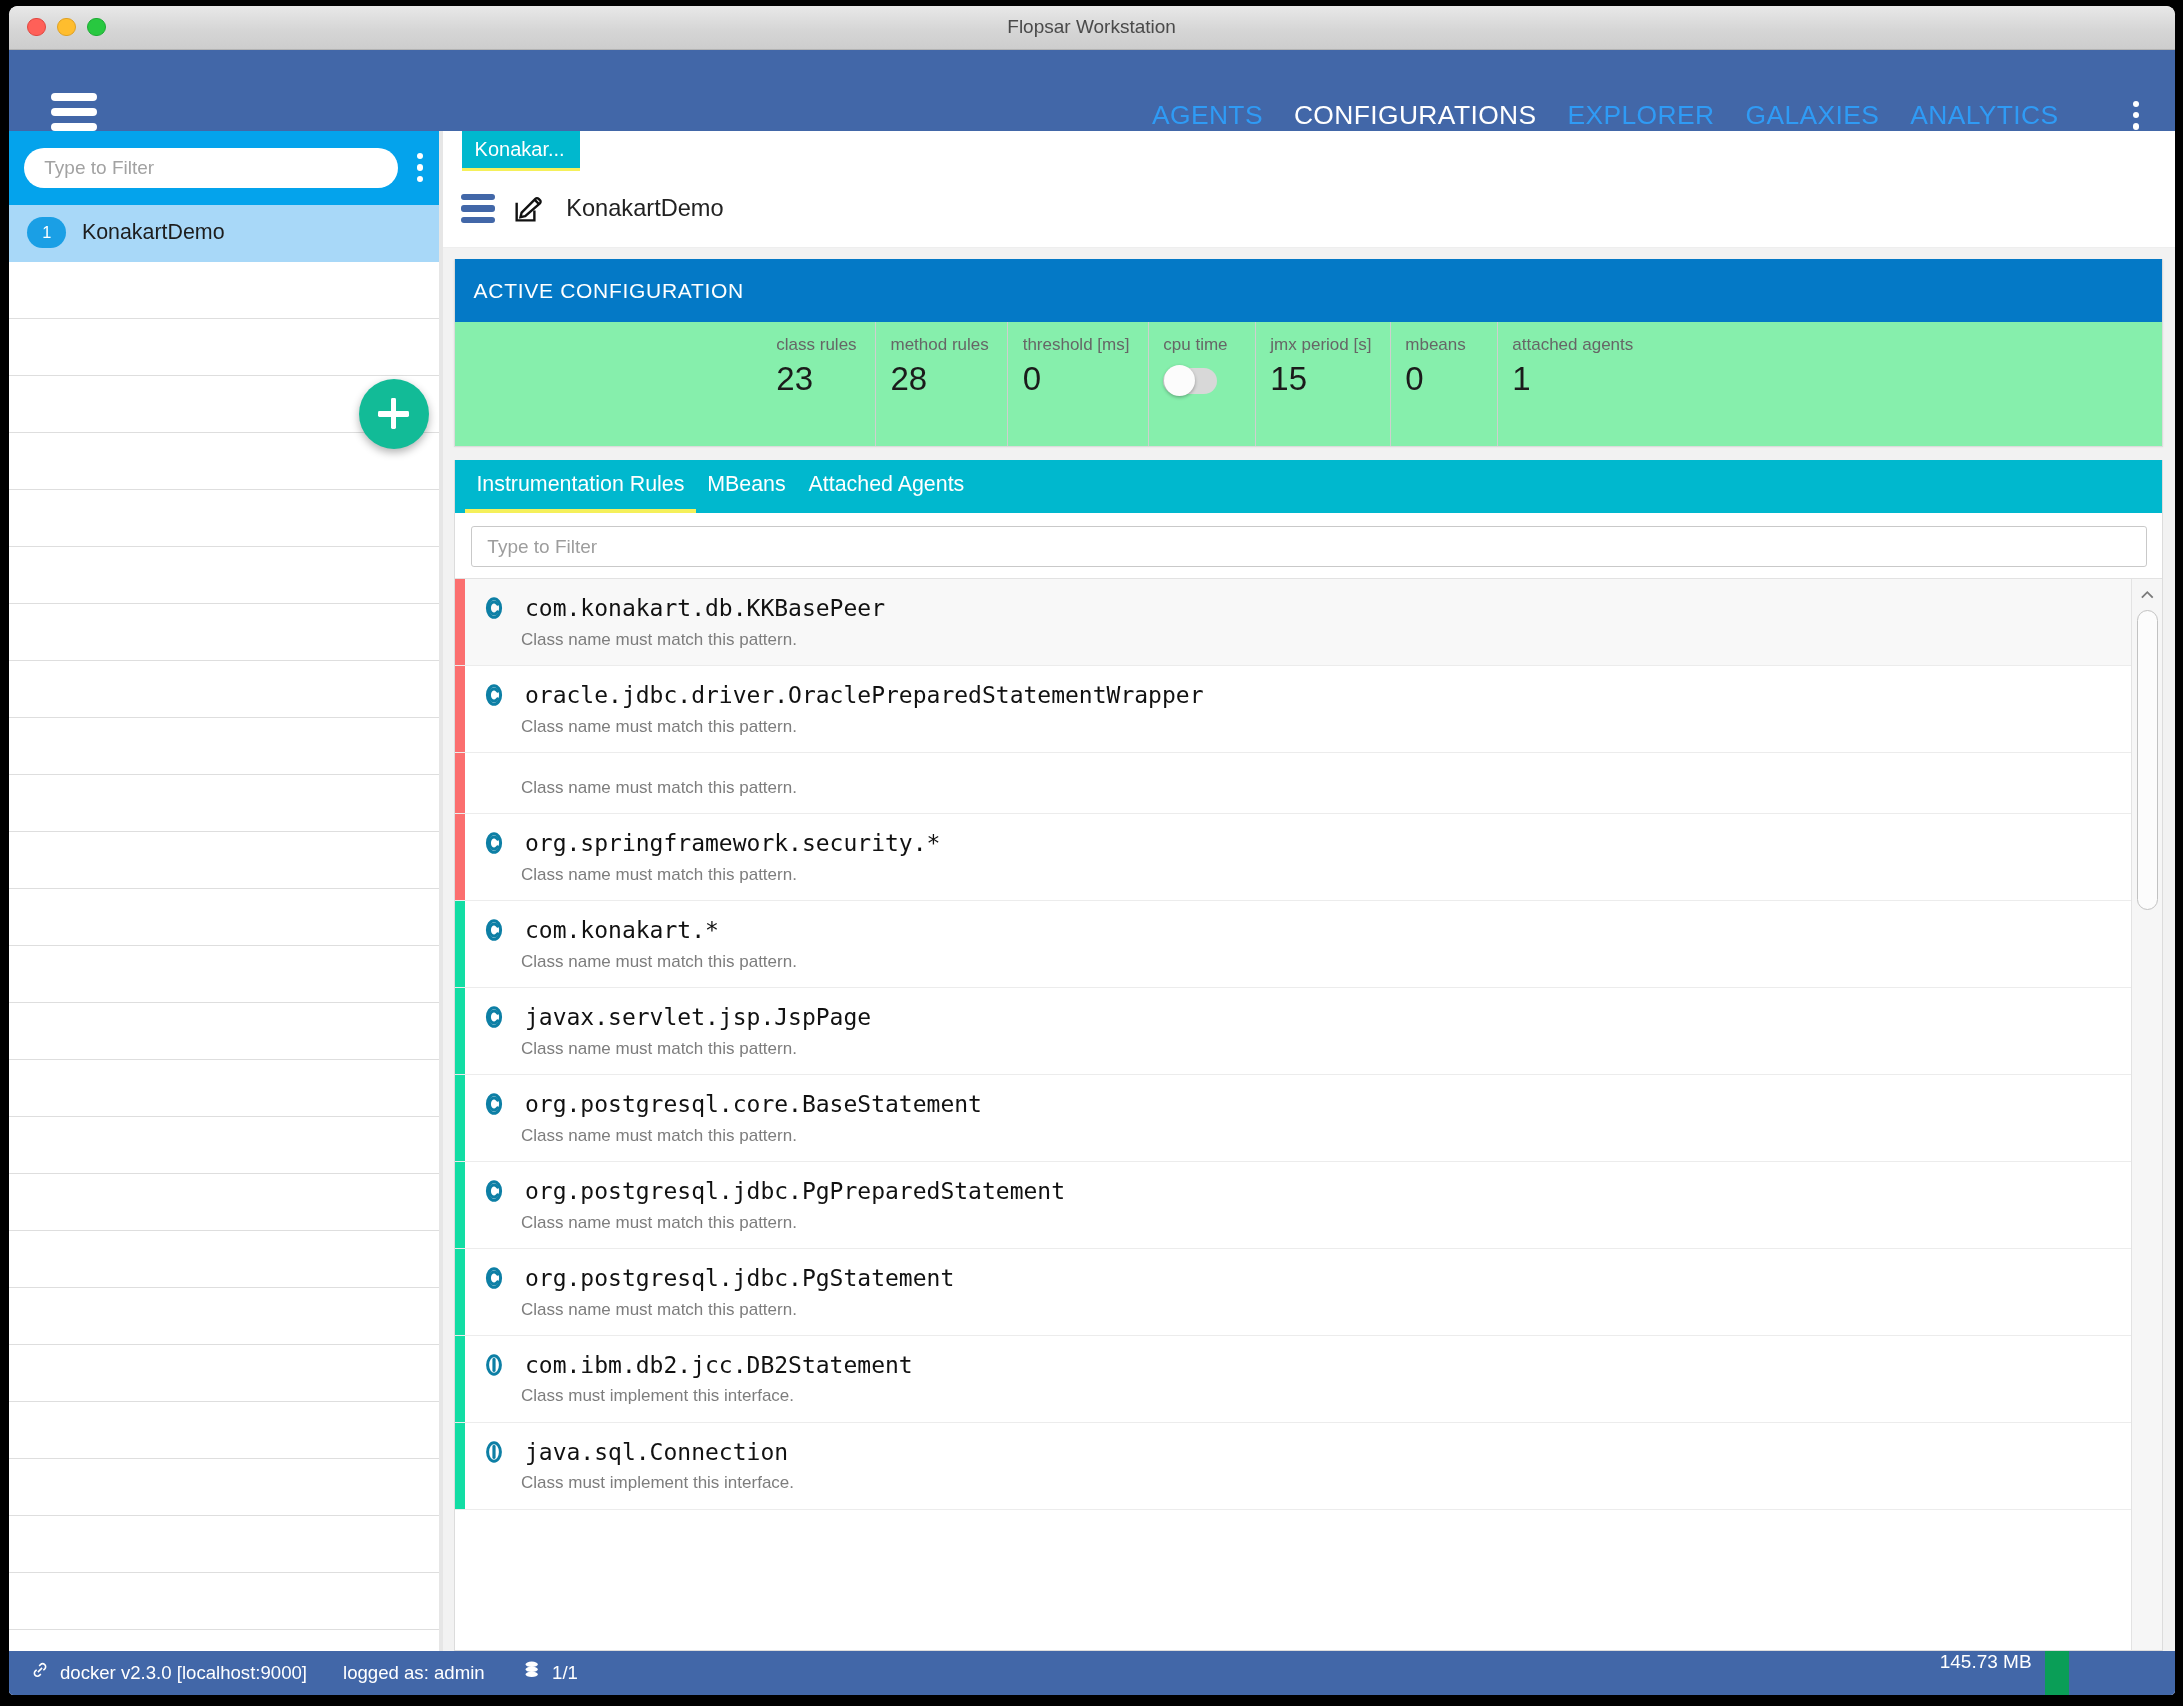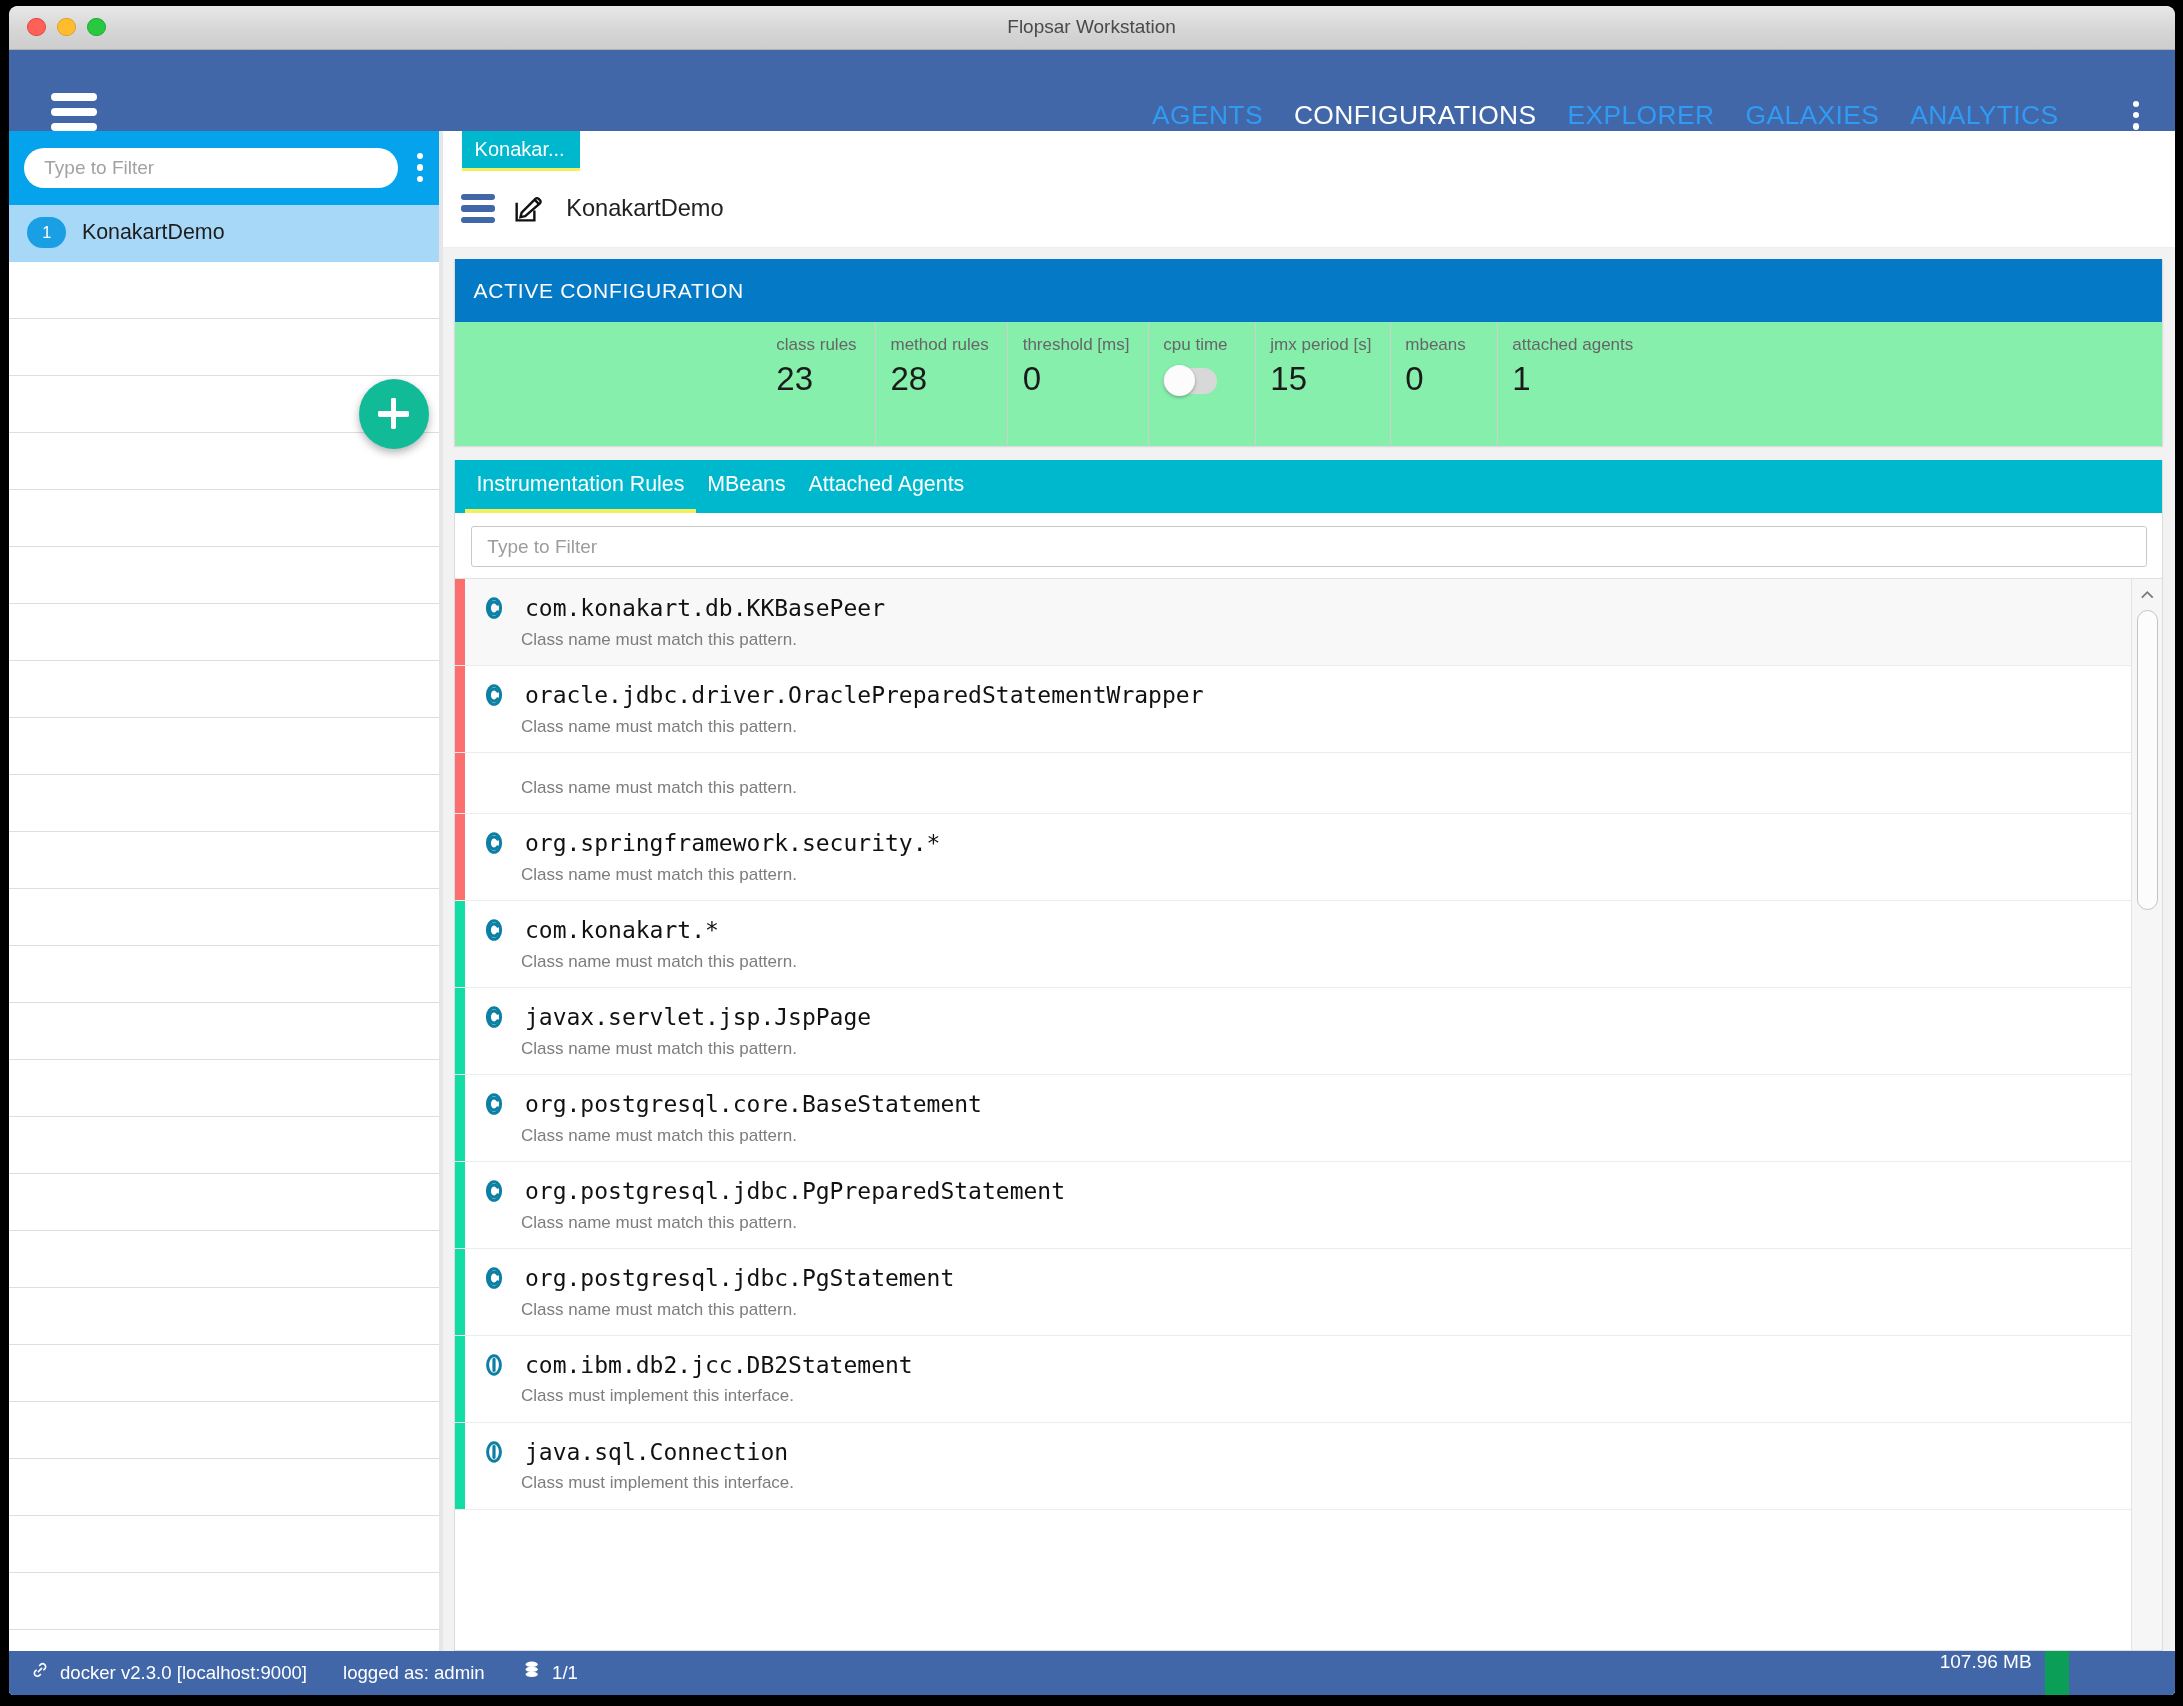--- a/index.html
+++ b/index.html
@@ -652,18 +652,18 @@
     <div class="sb-item">
       <span>
         <svg viewBox="0 0 24 24" width="21.4" height="21.4">
           <ellipse cx="12" cy="6" rx="7" ry="3.1" fill="#fff"></ellipse>
           <ellipse cx="12" cy="11.6" rx="7" ry="3.1" fill="#fff"></ellipse>
           <ellipse cx="12" cy="17.2" rx="7" ry="3.1" fill="#fff"></ellipse>
         </svg>
       </span>
       <span>1/1</span>
     </div>
-    <div class="sb-mem">107.96 MB</div>
+    <div class="sb-mem">145.73 MB</div>
     <div class="sb-heap"></div>
   </div>
 
 </div>
 
 
 </body></html>

